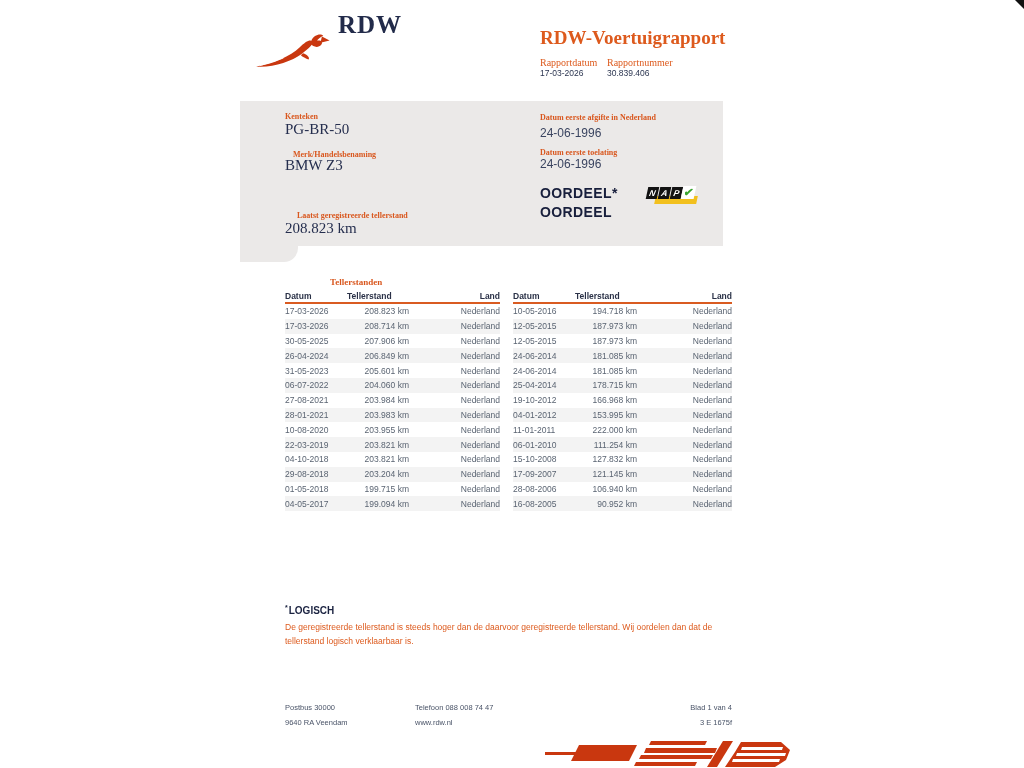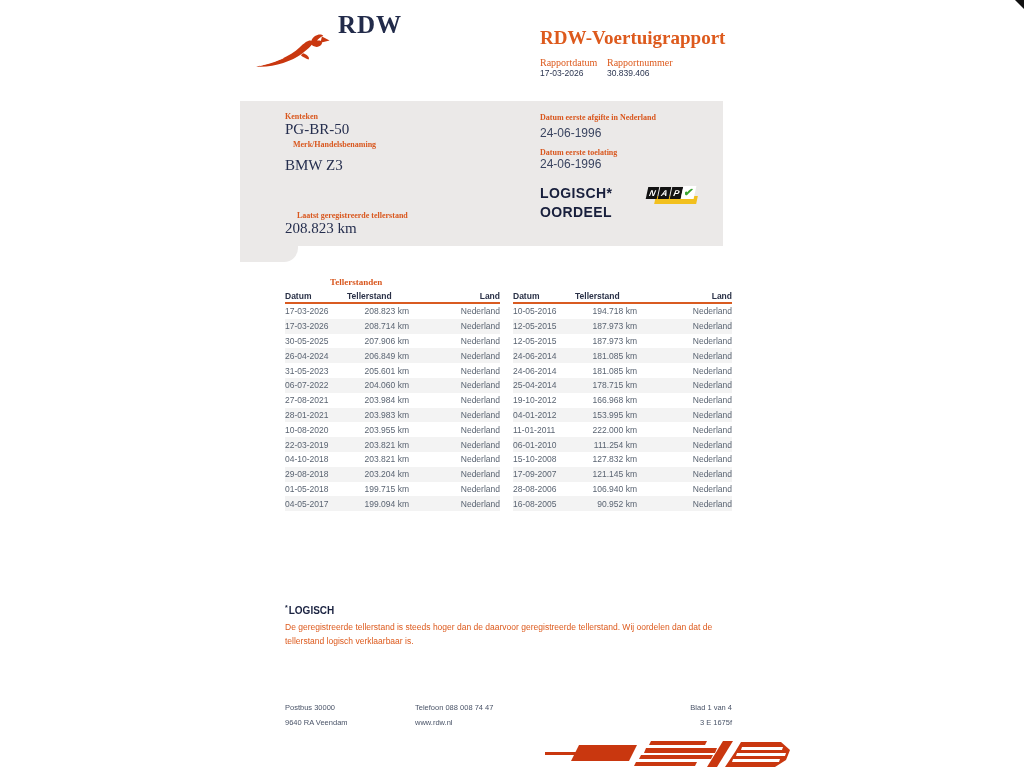--- a/index.html
+++ b/index.html
@@ -94,32 +94,32 @@
   <div class="meta-label" style="left:540px;top:57px;">Rapportdatum</div>
   <div class="meta-value" style="left:540px;top:68px;">17-03-2026</div>
   <div class="meta-label" style="left:607px;top:57px;">Rapportnummer</div>
   <div class="meta-value" style="left:607px;top:68px;">30.839.406</div>
 
   <div class="vbox"></div>
   <div class="vbox-tab"></div>
 
   <div class="flabel" style="left:285px;top:112px;">Kenteken</div>
   <div class="fvalue-lg" style="left:285px;top:121px;">PG-BR-50</div>
-  <div class="flabel" style="left:285px;top:140px;padding-left:8px;">Merk/Handelsbenaming</div>
+  <div class="flabel" style="left:285px;top:150px;padding-left:8px;">Merk/Handelsbenaming</div>
   <div class="fvalue-lg" style="left:285px;top:157px;">BMW Z3</div>
   <div class="flabel" style="left:285px;top:211px;margin-left:12px;">Laatst geregistreerde tellerstand</div>
   <div class="fvalue-lg" style="left:285px;top:220px;">208.823 km</div>
 
   <div class="flabel" style="left:540px;top:113px;">Datum eerste afgifte in Nederland</div>
   <div class="fvalue-sm" style="left:540px;top:126px;">24-06-1996</div>
   <div class="flabel" style="left:540px;top:148px;">Datum eerste toelating</div>
   <div class="fvalue-sm" style="left:540px;top:157px;">24-06-1996</div>
 
   <div class="oordeel">
-    <div>LOGISCH*</div>
+    <div>OORDEEL*</div>
     <div>OORDEEL</div>
   </div>
 
   <div class="nap">
     <div class="nap-bar"></div>
     <div class="nap-box" style="left:1px;">N</div>
     <div class="nap-box" style="left:13px;">A</div>
     <div class="nap-box" style="left:25px;">P</div>
     <div class="nap-check">✔</div>
   </div>

